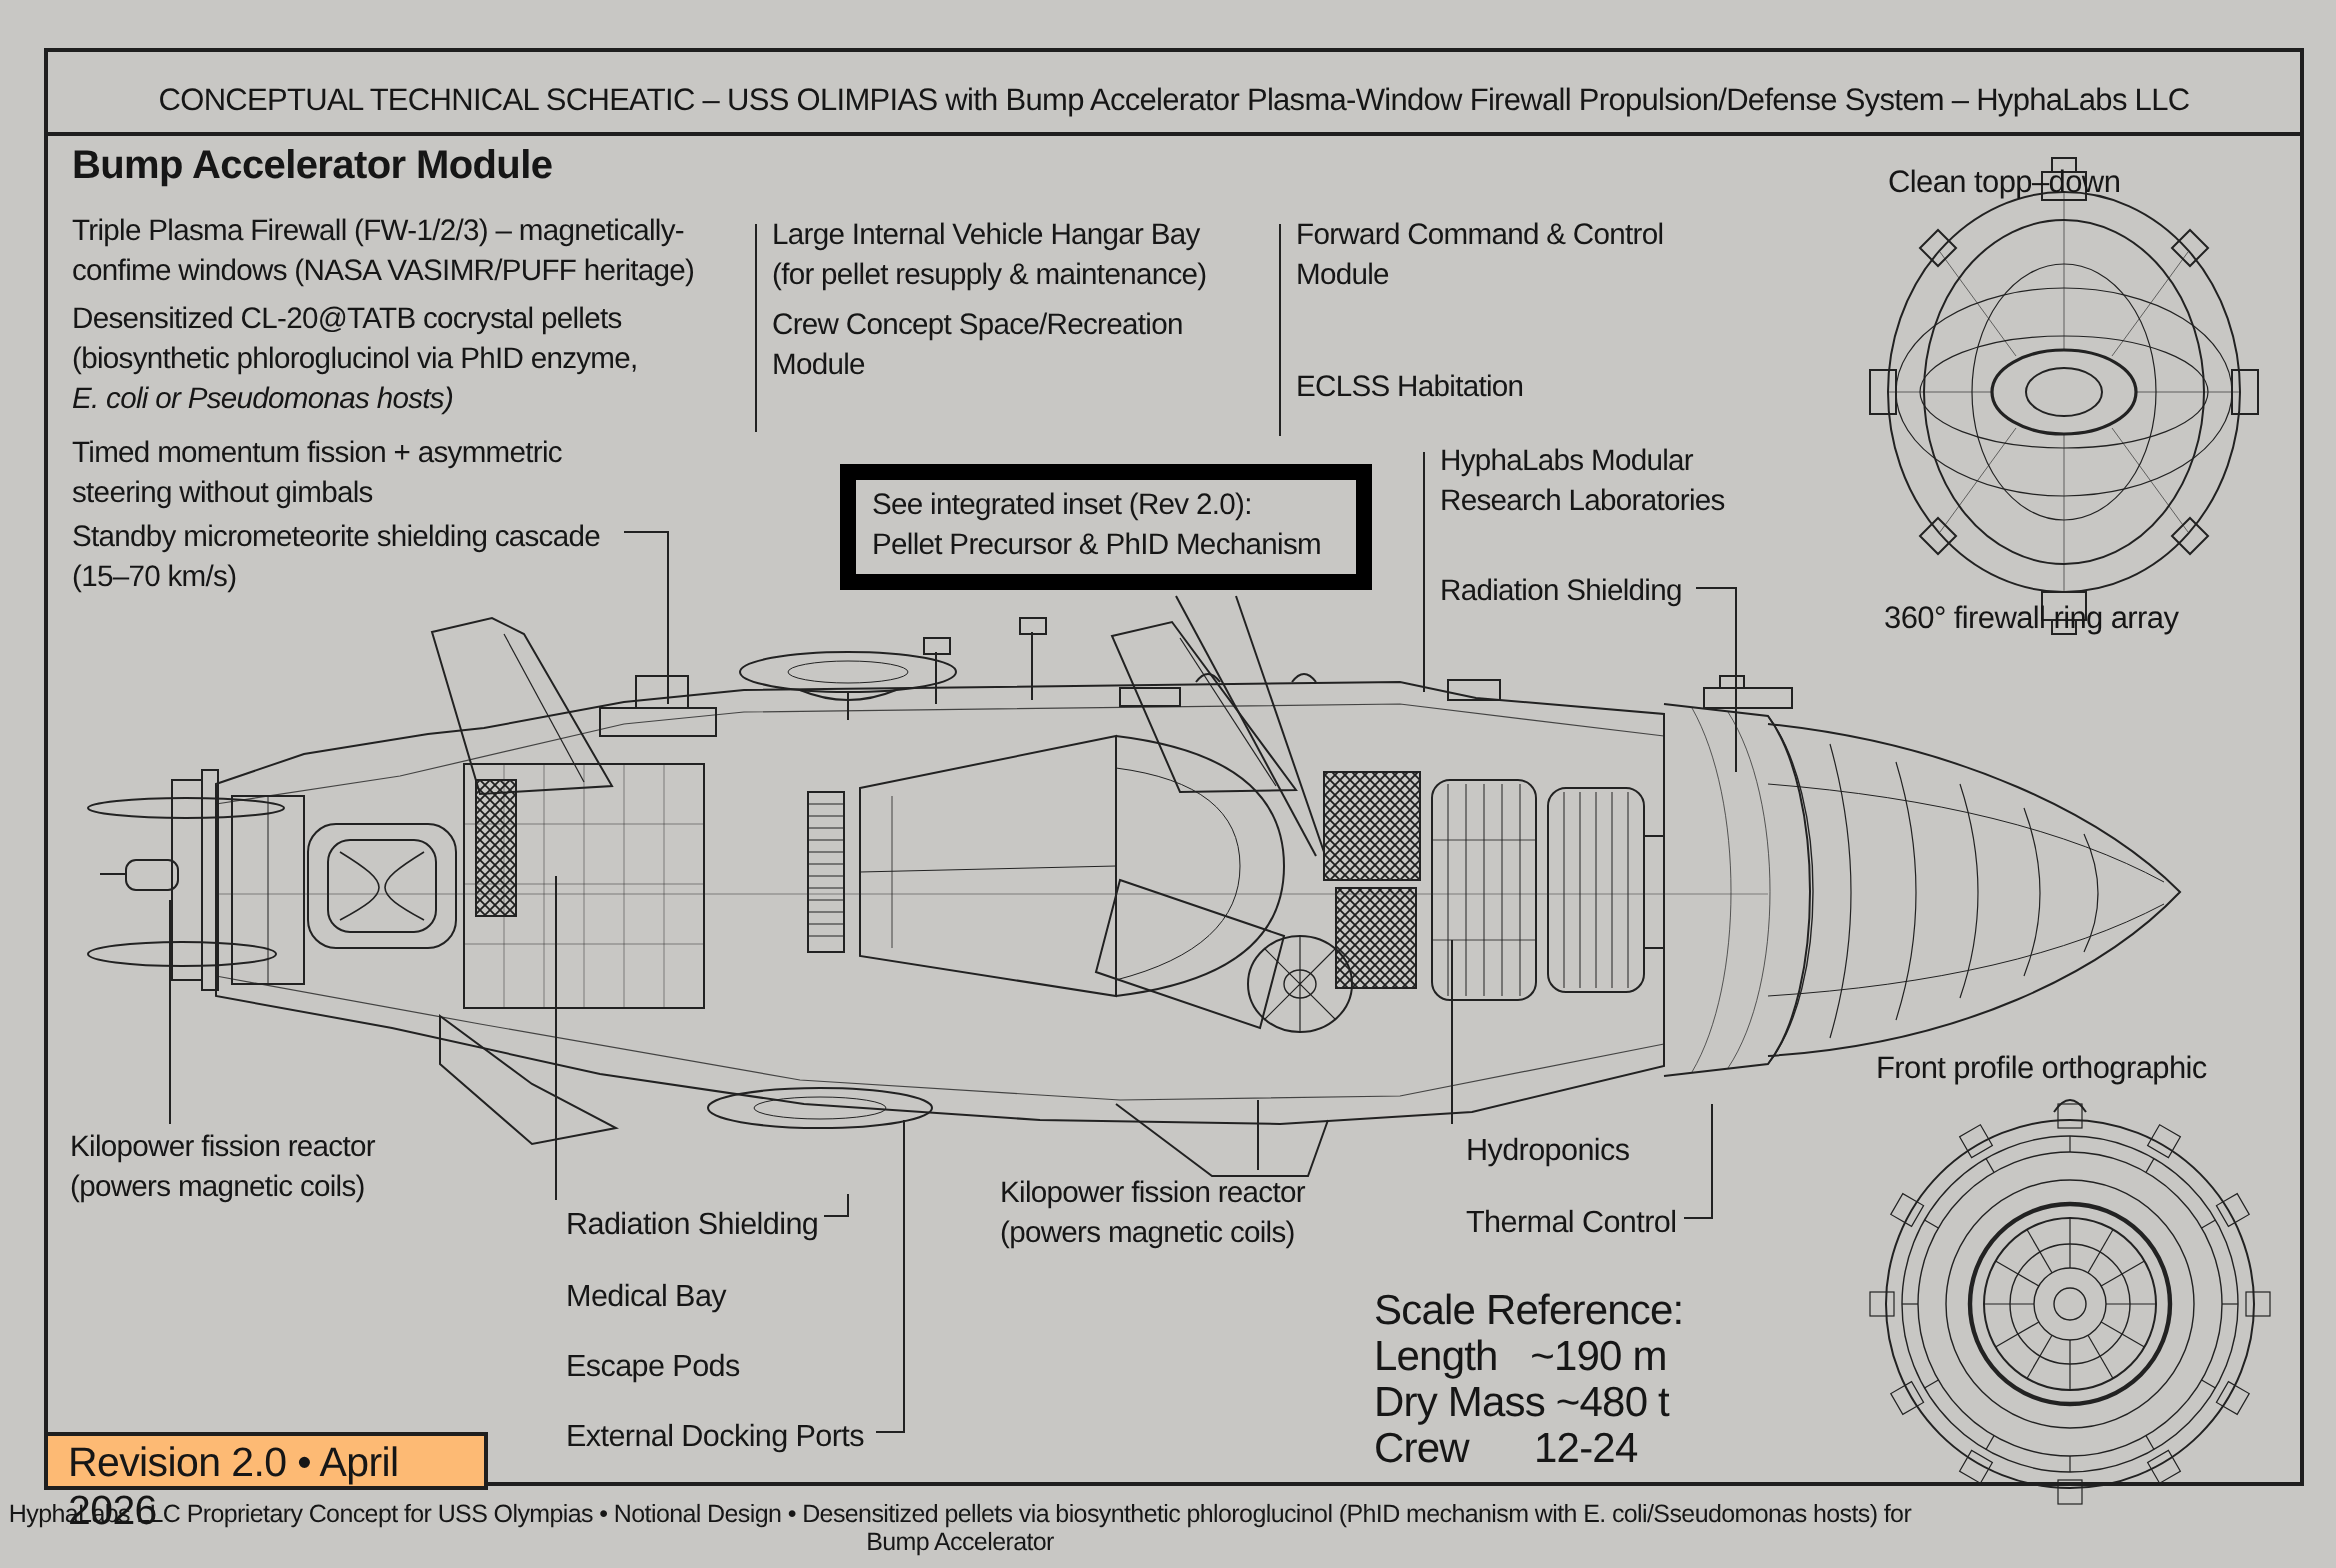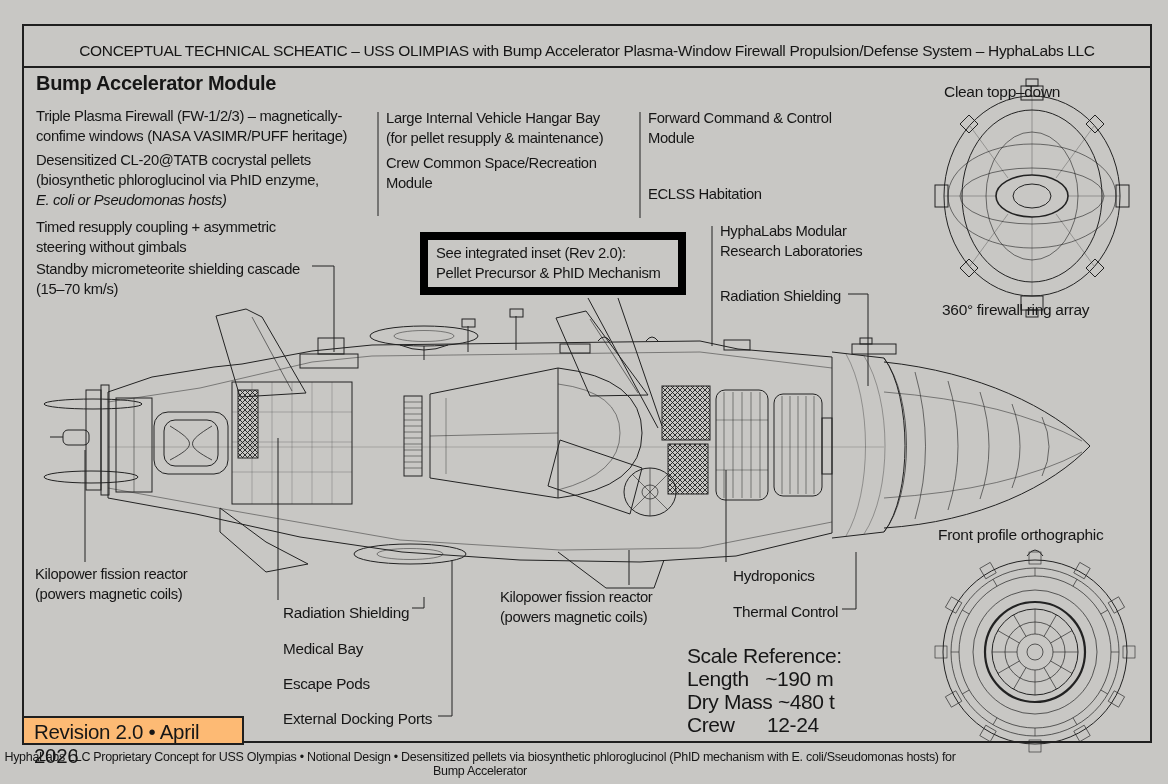--- a/index.html
+++ b/index.html
@@ -295,28 +295,28 @@
 <div class="abs titlebox">
   <div>CONCEPTUAL TECHNICAL SCHEATIC – USS OLIMPIAS with Bump Accelerator Plasma-Window Firewall Propulsion/Defense System – HyphaLabs LLC</div>
 </div>
 
 <div class="abs heading">Bump Accelerator Module</div>
 
 <div class="abs lbl" style="left:36px;top:106px;">Triple Plasma Firewall (FW-1/2/3) – magnetically-
 confime windows (NASA VASIMR/PUFF heritage)</div>
 <div class="abs lbl" style="left:36px;top:150px;"><span>Desensitized CL-20@TATB cocrystal pellets
 (biosynthetic phloroglucinol via PhID enzyme,</span><span class="it">E. coli or Pseudomonas hosts)</span></div>
-<div class="abs lbl" style="left:36px;top:217px;">Timed resupply coupling + asymmetric
+<div class="abs lbl" style="left:36px;top:217px;">Timed momentum fission + asymmetric
 steering without gimbals</div>
 <div class="abs lbl" style="left:36px;top:259px;">Standby micrometeorite shielding cascade
 (15–70 km/s)</div>
 
 <div class="abs lbl" style="left:386px;top:108px;">Large Internal Vehicle Hangar Bay
 (for pellet resupply &amp; maintenance)</div>
-<div class="abs lbl" style="left:386px;top:153px;">Crew Common Space/Recreation
+<div class="abs lbl" style="left:386px;top:153px;">Crew Concept Space/Recreation
 Module</div>
 <div class="abs lbl" style="left:648px;top:108px;">Forward Command &amp; Control
 Module</div>
 <div class="abs lbl" style="left:648px;top:184px;">ECLSS Habitation</div>
 
 <div class="abs insetbox">
   <div>See integrated inset (Rev 2.0):</div>
   <div>Pellet Precursor &amp; PhID Mechanism</div>
 </div>
 

